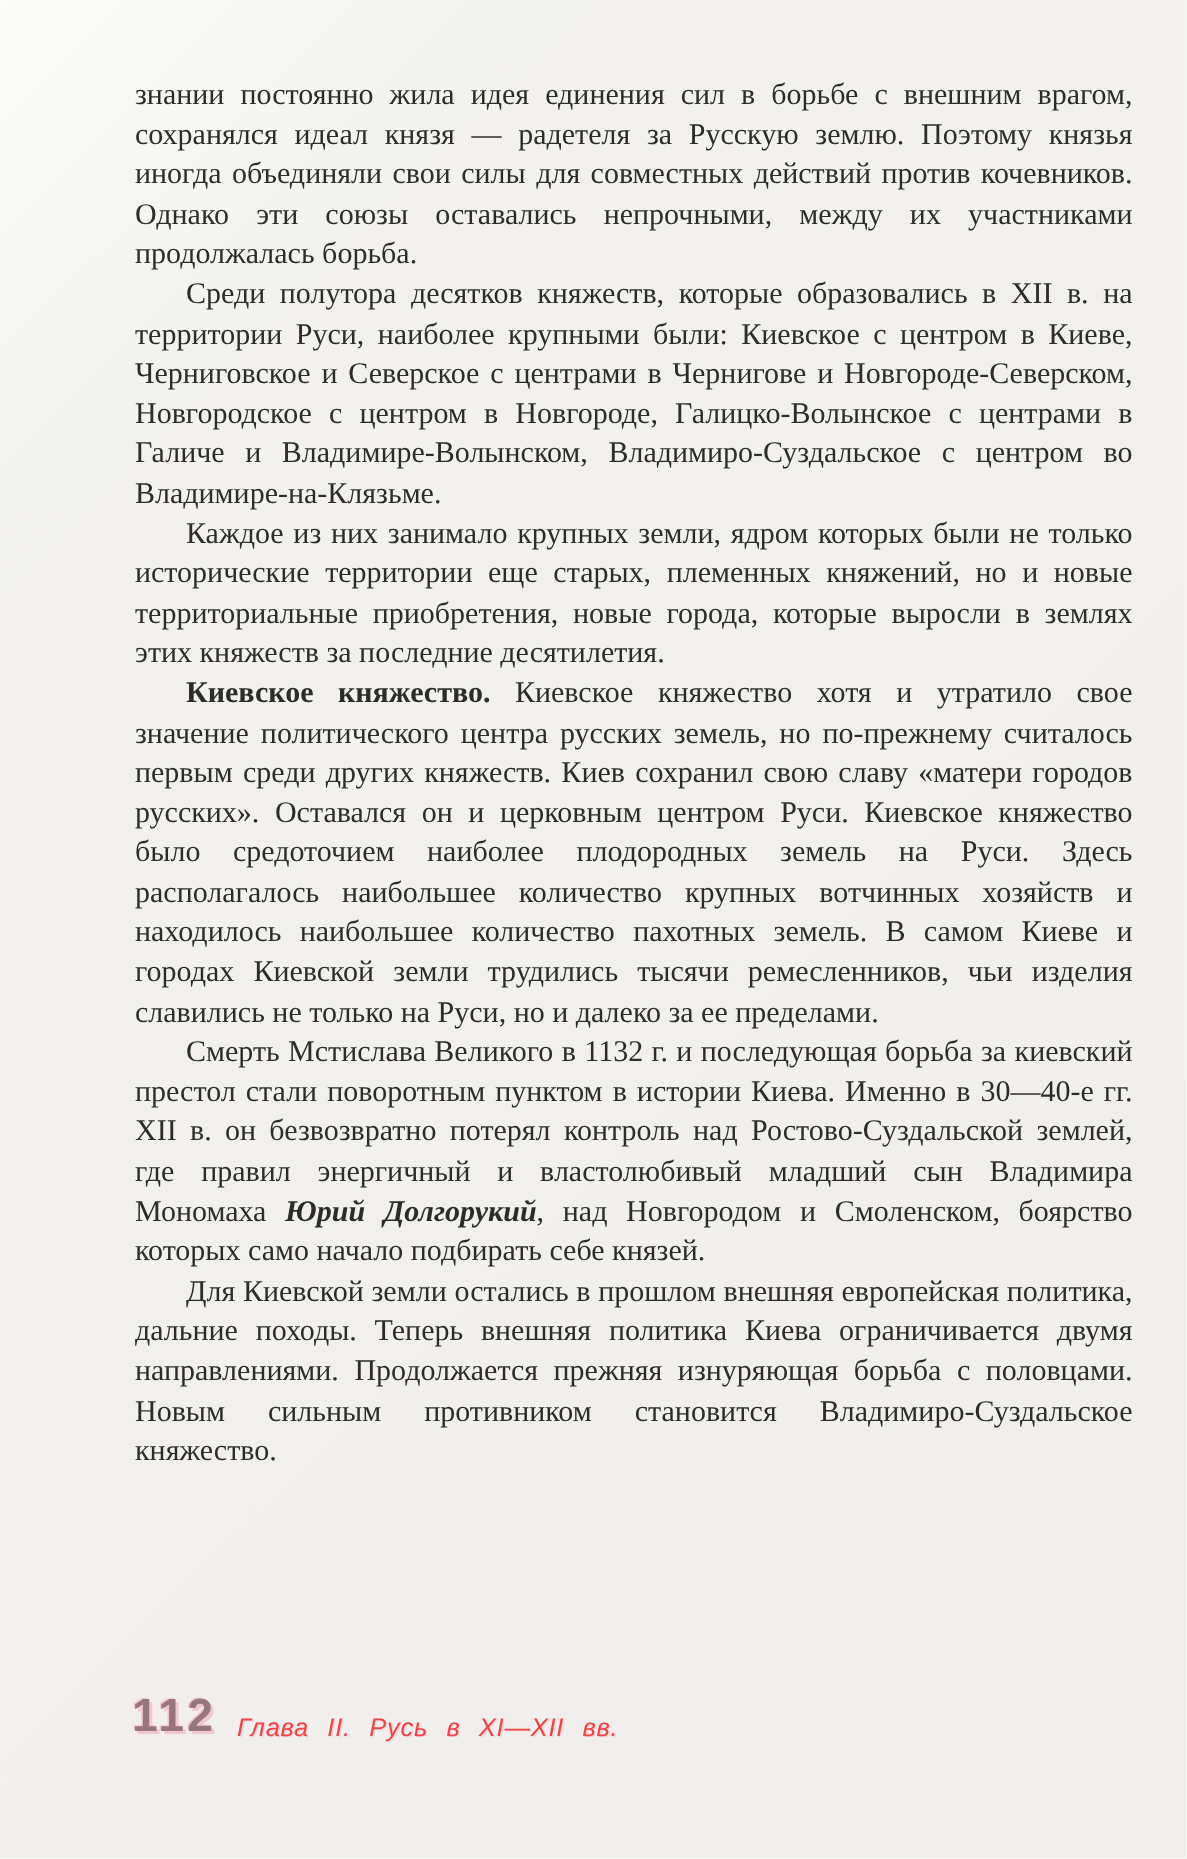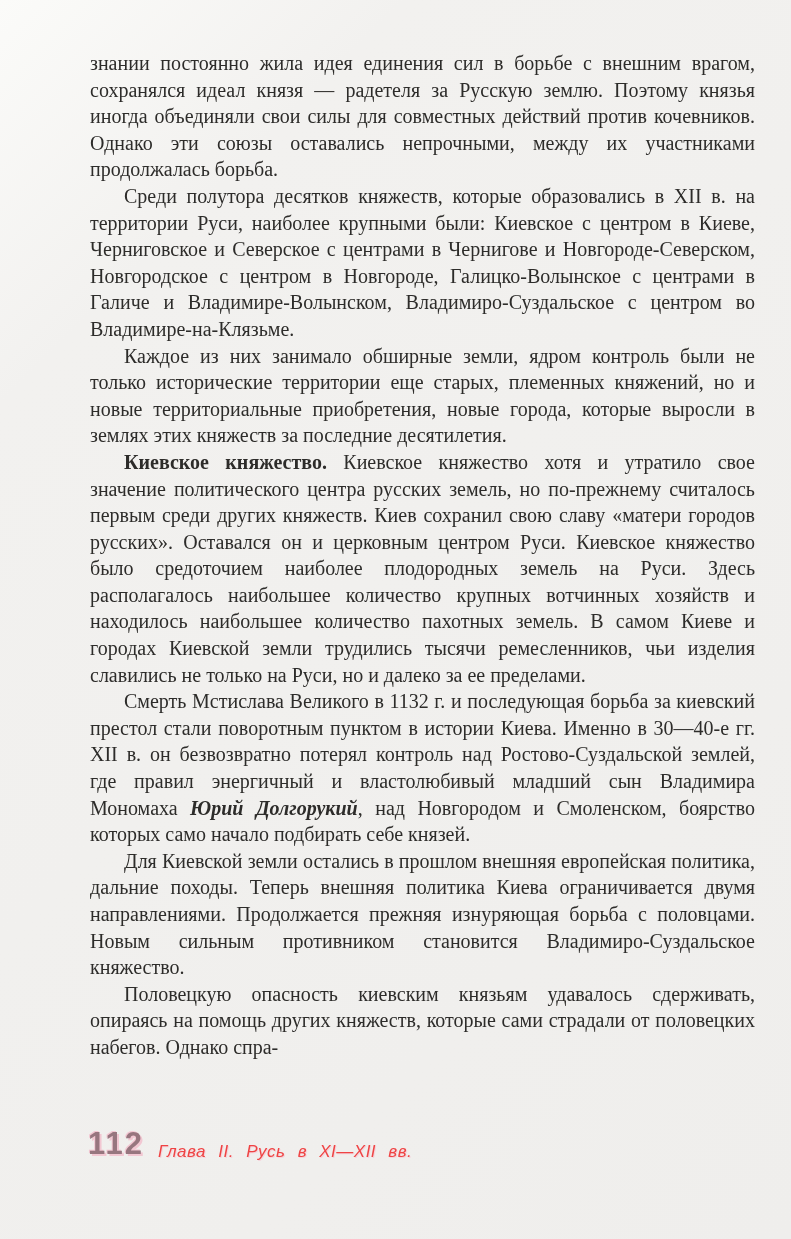--- a/index.html
+++ b/index.html
@@ -72,23 +72,22 @@
     text-shadow: 1px 1px 0 #f4d4dc;
   }
 </style>
 </head>
 <body>
 
 <div class="page">
   <div class="text-column" id="text-column" style="color: rgb(45, 44, 42);">
       <p class="para no-indent"><span class="seg-normal">знании постоянно жила идея единения сил в борьбе с внешним врагом, сохранялся идеал князя — радетеля за Русскую землю. Поэтому князья иногда объединяли свои силы для совместных действий против кочевников. Однако эти союзы оставались непрочными, между их участниками продолжалась борьба.</span></p>
       <p class="para"><span class="seg-normal">Среди полутора десятков княжеств, которые образовались в XII в. на территории Руси, наиболее крупными были: Киевское с центром в Киеве, Черниговское и Северское с центрами в Чернигове и Новгороде-Северском, Новгородское с центром в Новгороде, Галицко-Волынское с центрами в Галиче и Владимире-Волынском, Владимиро-Суздальское с центром во Владимире-на-Клязьме.</span></p>
-      <p class="para"><span class="seg-normal">Каждое из них занимало обширные земли, ядром контроль были не только исторические территории еще старых, племенных княжений, но и новые территориальные приобретения, новые города, которые выросли в землях этих княжеств за последние десятилетия.</span></p>
+      <p class="para"><span class="seg-normal">Каждое из них занимало крупных земли, ядром которых были не только исторические территории еще старых, племенных княжений, но и новые территориальные приобретения, новые города, которые выросли в землях этих княжеств за последние десятилетия.</span></p>
       <p class="para"><span class="seg-bold">Киевское княжество. </span><span class="seg-normal">Киевское княжество хотя и утратило свое значение политического центра русских земель, но по-прежнему считалось первым среди других княжеств. Киев сохранил свою славу «матери городов русских». Оставался он и церковным центром Руси. Киевское княжество было средоточием наиболее плодородных земель на Руси. Здесь располагалось наибольшее количество крупных вотчинных хозяйств и находилось наибольшее количество пахотных земель. В самом Киеве и городах Киевской земли трудились тысячи ремесленников, чьи изделия славились не только на Руси, но и далеко за ее пределами.</span></p>
       <p class="para"><span class="seg-normal">Смерть Мстислава Великого в 1132 г. и последующая борьба за киевский престол стали поворотным пунктом в истории Киева. Именно в 30—40-е гг. XII в. он безвозвратно потерял контроль над Ростово-Суздальской землей, где правил энергичный и властолюбивый младший сын Владимира Мономаха </span><span class="seg-bold-italic">Юрий Долгорукий</span><span class="seg-normal">, над Новгородом и Смоленском, боярство которых само начало подбирать себе князей.</span></p>
       <p class="para"><span class="seg-normal">Для Киевской земли остались в прошлом внешняя европейская политика, дальние походы. Теперь внешняя политика Киева ограничивается двумя направлениями. Продолжается прежняя изнуряющая борьба с половцами. Новым сильным противником становится Владимиро-Суздальское княжество.</span></p>
-      <p class="para"><span class="seg-normal">Половецкую опасность киевским князьям удавалось сдерживать, опираясь на помощь других княжеств, которые сами страдали от половецких набегов. Однако спра-</span></p>
     </div>
   <div class="footer">
     <span class="page-num" style="color: rgb(151, 118, 127);">112</span>
     <span class="chapter" style="color: #ef4444;">Глава II. Русь в XI—XII вв.</span>
   </div>
 </div>
 
 </body></html>

